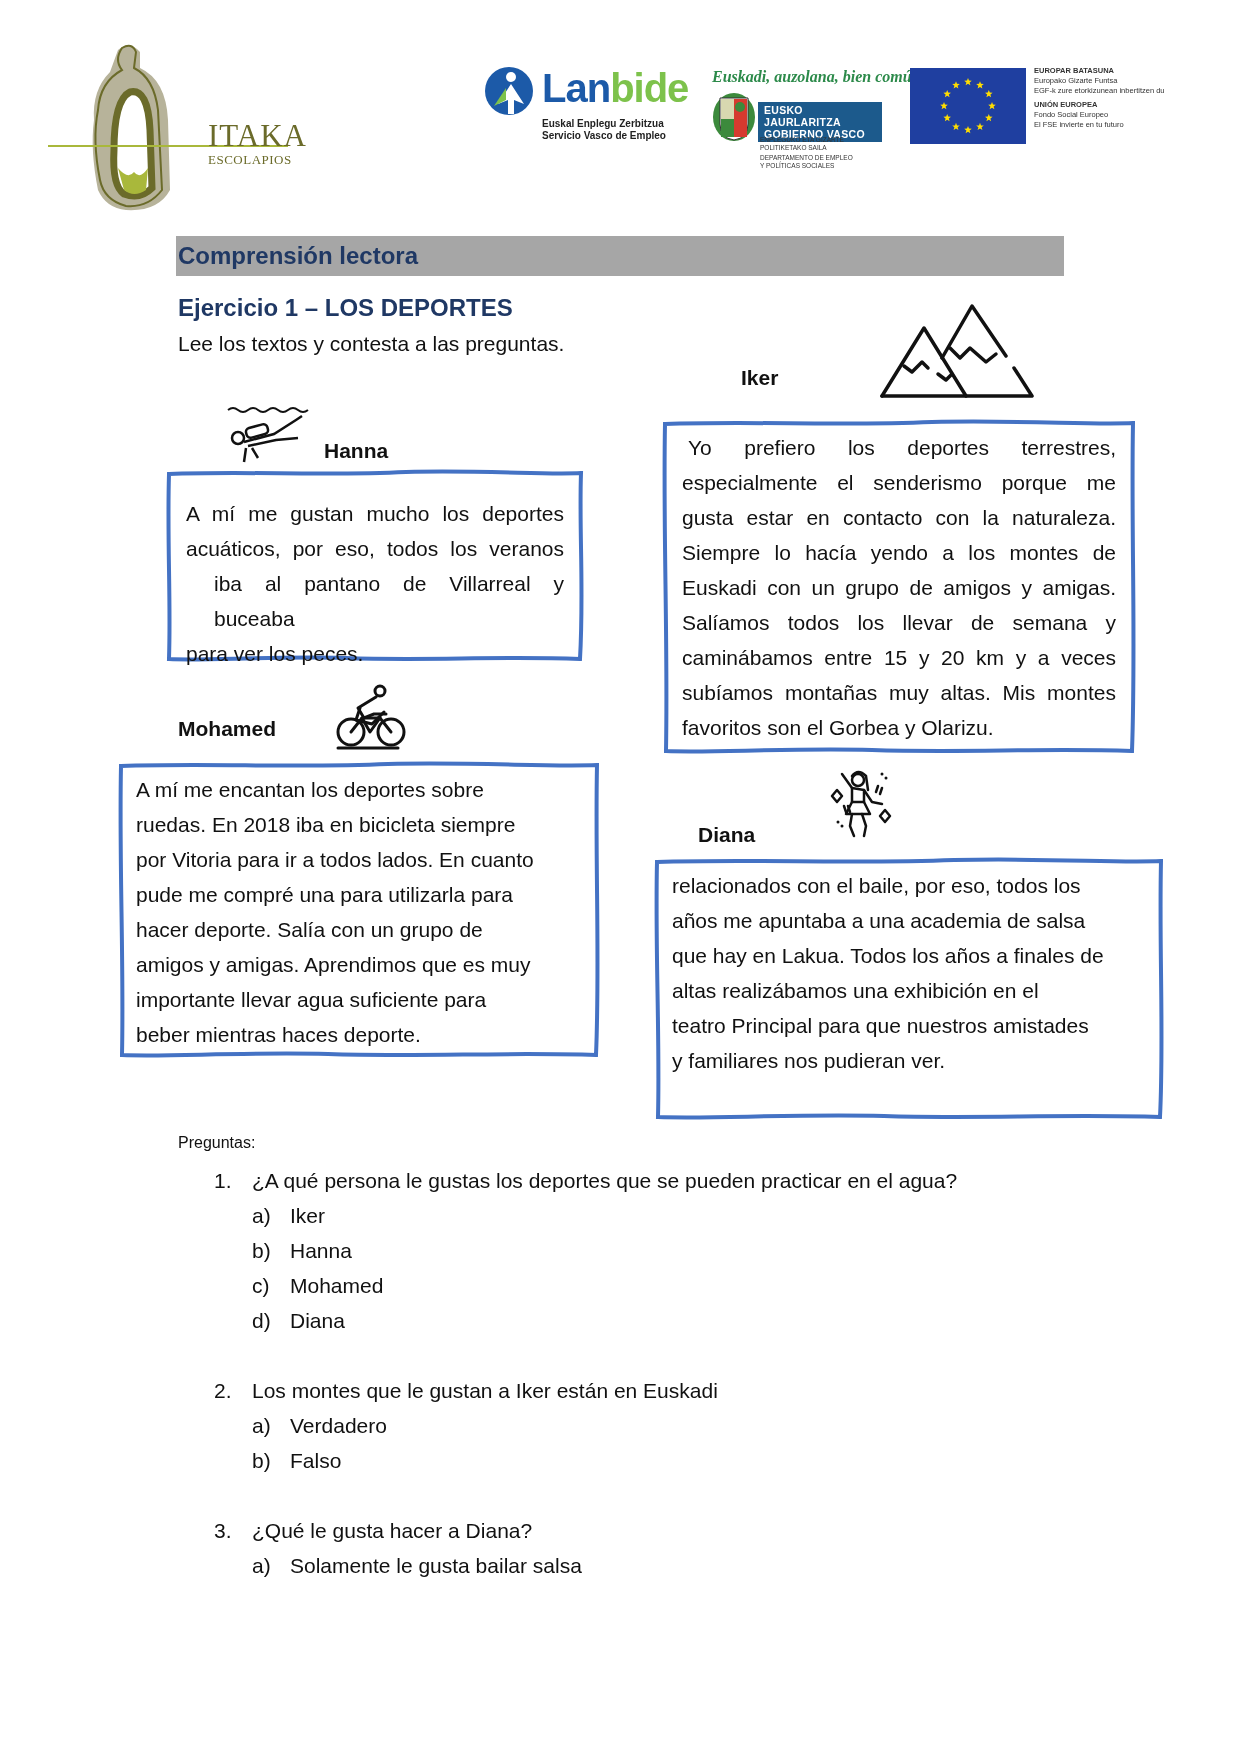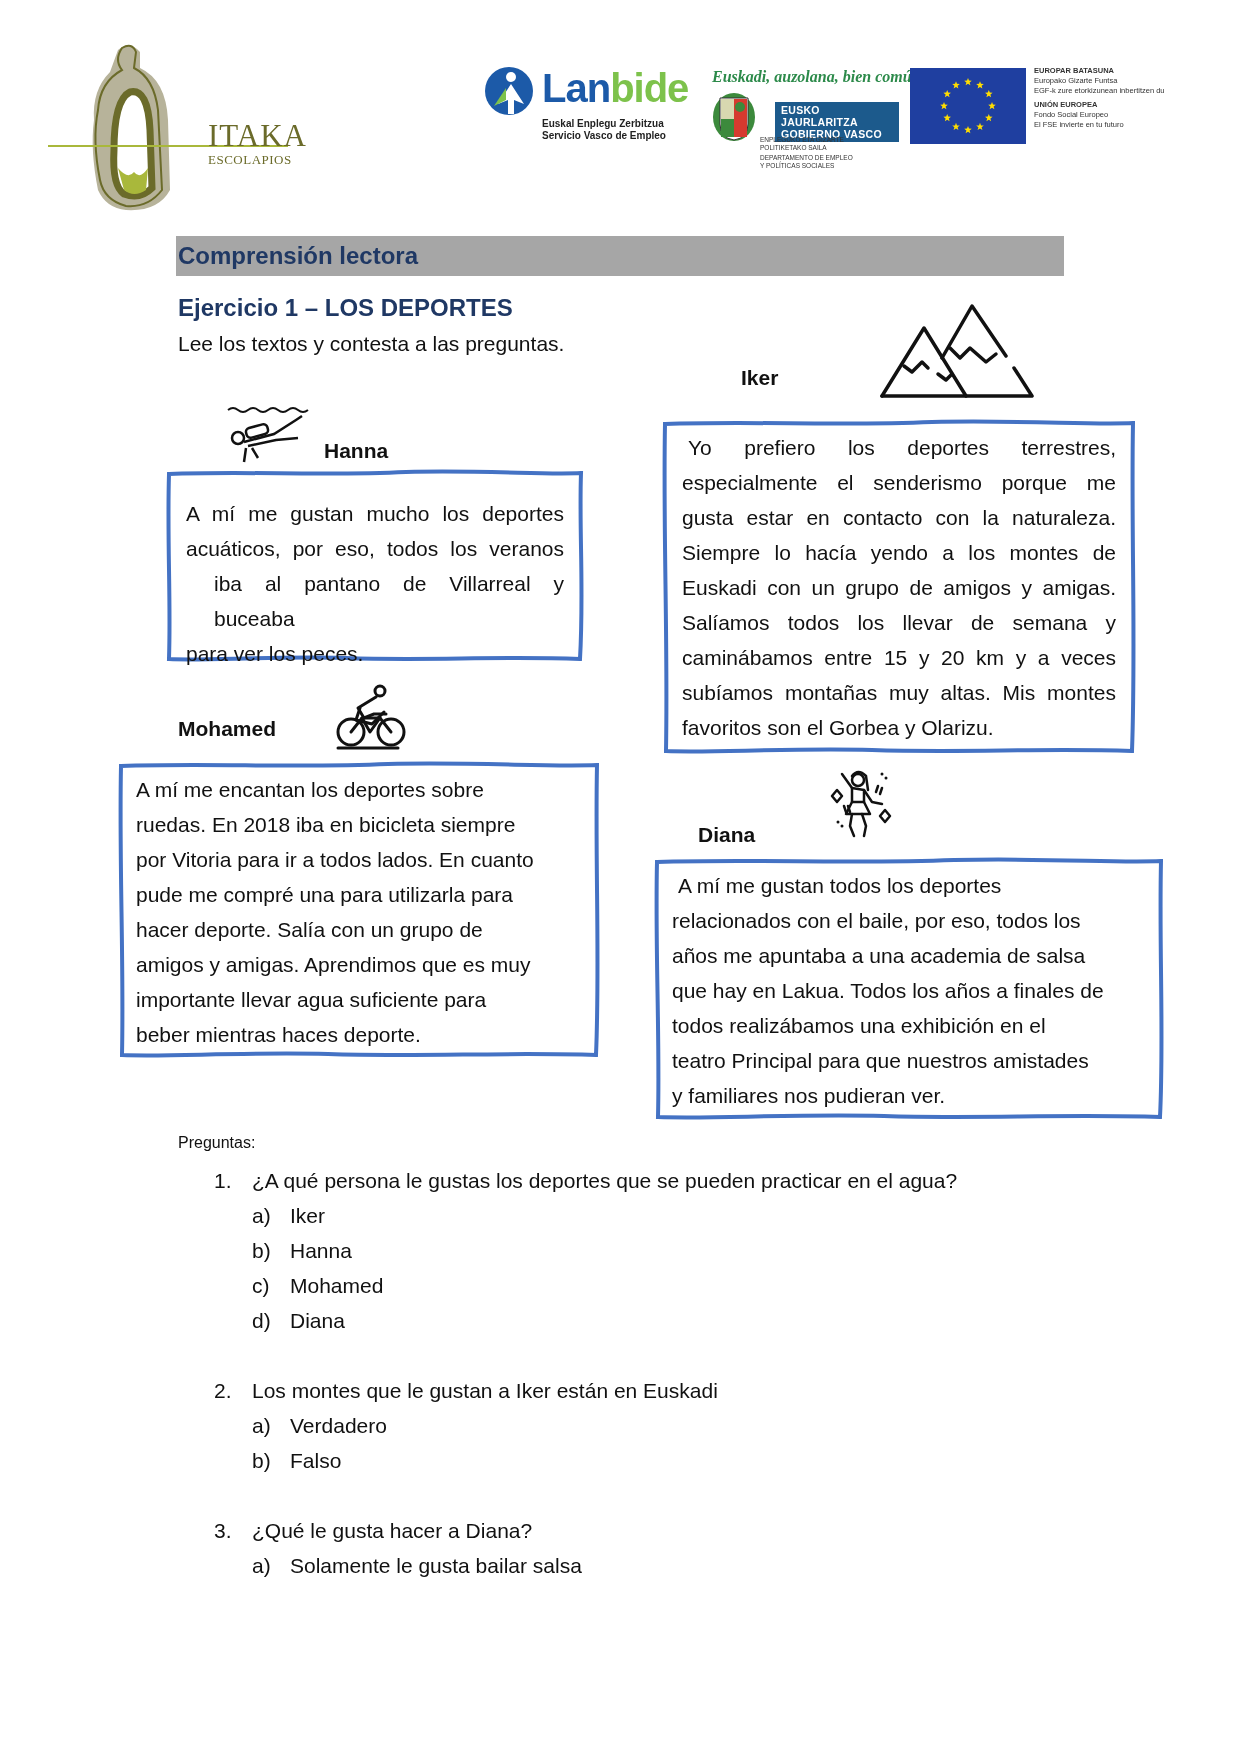--- a/index.html
+++ b/index.html
@@ -69,21 +69,21 @@
   <div class="abs euskadi-slogan" style="left:4px;top:4px;white-space:nowrap;">Euskadi, auzolana, bien común</div>
   <svg class="abs" style="left:4px;top:28px;" width="44" height="50" viewBox="0 0 44 50">
     <ellipse cx="22" cy="25" rx="21" ry="24" fill="#3c8a3c"></ellipse>
     <path d="M8,6 L36,6 L36,32 Q36,46 22,48 Q8,46 8,32 Z" fill="#ffffff" stroke="#333" stroke-width="1"></path>
     <rect x="9" y="7" width="13" height="20" fill="#d8d8b0"></rect>
     <rect x="22" y="7" width="13" height="20" fill="#d63a2f"></rect>
     <rect x="9" y="27" width="13" height="18" fill="#3c8a3c"></rect>
     <rect x="22" y="27" width="13" height="18" fill="#d63a2f"></rect>
     <circle cx="28" cy="15" r="5" fill="#3c8a3c"></circle>
   </svg>
-  <div class="abs gv-band" style="left:67px;top:38px;width:112px;">
+  <div class="abs gv-band" style="left:50px;top:38px;width:112px;">
     <div>EUSKO JAURLARITZA</div>
     <div>GOBIERNO VASCO</div>
   </div>
   <div class="abs gv-small" style="left:52px;top:72px;">
     <div>ENPLEGUKO ETA GIZARTE</div>
     <div>POLITIKETAKO SAILA</div>
     <div style="height:3px"></div>
     <div>DEPARTAMENTO DE EMPLEO</div>
     <div>Y POLÍTICAS SOCIALES</div>
   </div>
@@ -225,25 +225,24 @@
   <circle cx="62" cy="10" r="1.5" fill="#111"></circle>
   <circle cx="14" cy="54" r="1.5" fill="#111"></circle>
   <circle cx="18" cy="58" r="1.5" fill="#111"></circle>
 </svg>
 
 <div class="abs" style="left:654px;top:858px;width:510px;height:262px;">
   <svg class="box-border" style="left:0;top:0;" width="510" height="262" viewBox="0 0 510 262" preserveAspectRatio="none">
     <path d="M3,4 C100,1 200,6 300,2 C400,0 460,5 507,3 C505,90 510,180 506,259 C410,256 320,261 230,258 C130,256 60,261 4,259 C6,180 1,90 3,4 Z" fill="none" stroke="#4472c4" stroke-width="4"></path>
   </svg>
   <div class="abs box-text" style="left:18px;top:10px;width:480px;">
-    <div style="padding-left:6px;">A mí me gustan todos los deportes</div>
     <div>relacionados con el baile, por eso, todos los</div>
     <div>años me apuntaba a una academia de salsa</div>
     <div>que hay en Lakua. Todos los años a finales de</div>
-    <div>todos realizábamos una exhibición en el</div>
+    <div>altas realizábamos una exhibición en el</div>
     <div>teatro Principal para que nuestros amistades</div>
     <div>y familiares nos pudieran ver.</div>
   </div>
 </div>
 
 <div class="abs q-label" style="left:178px;top:1134px;">Preguntas:</div>
 
 <div class="q-row" style="left:214px;top:1169px;">
   <span class="q-num">1.</span><span>¿A qué persona le gustas los deportes que se pueden practicar en el agua?</span>
 </div>

